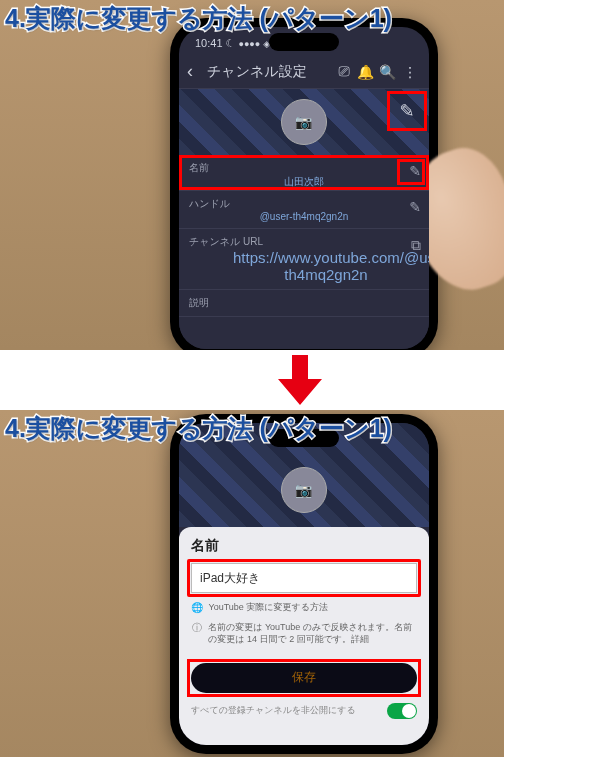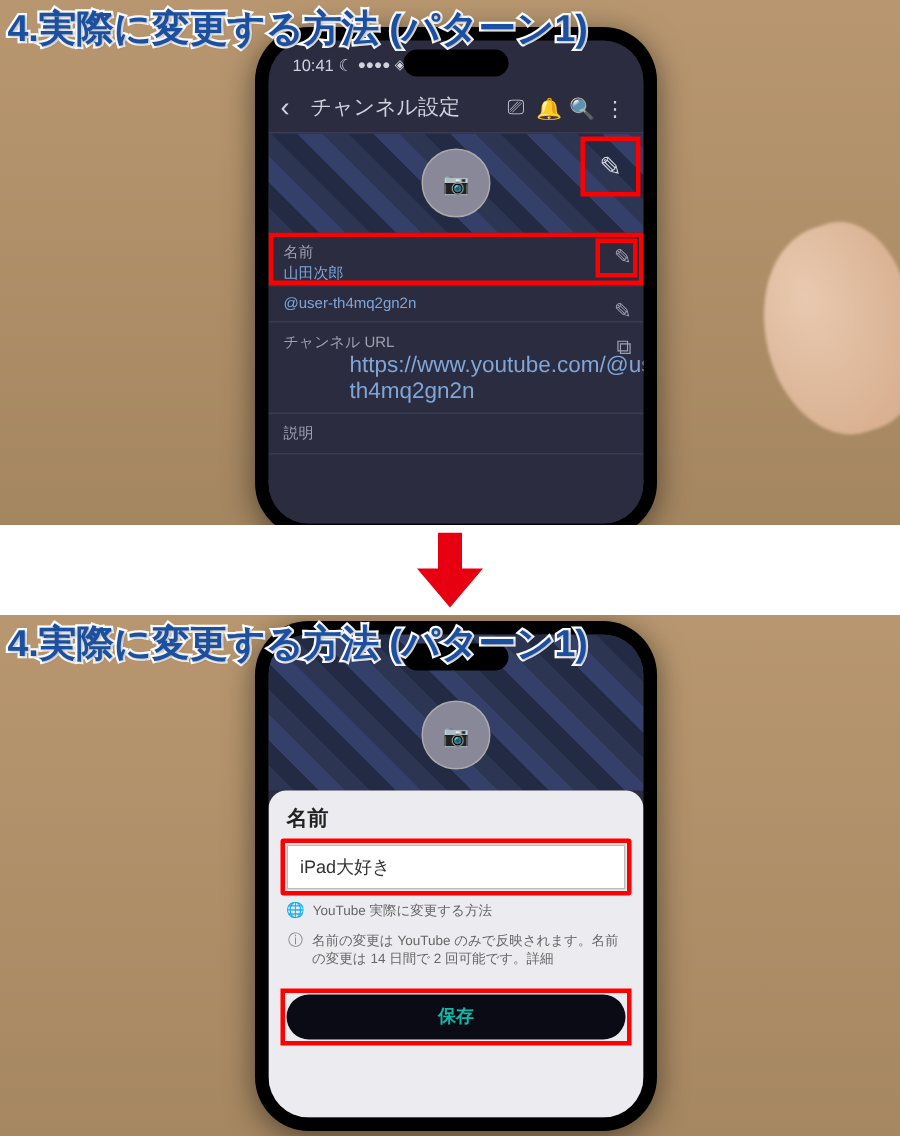--- a/index.html
+++ b/index.html
@@ -1,18 +1,18 @@
 <!DOCTYPE html>
 <html><head>
   <meta charset="utf-8">
   <style>
     * { margin: 0; padding: 0; box-sizing: border-box; }
     body { font-family: -apple-system, "Hiragino Sans", sans-serif; background: #fff; width: 600px; }
     
-    .panel { position: relative; width: 600px; height: 350px; background: linear-gradient(180deg, #b89770, #a48660); overflow: hidden; }
+    .panel { position: relative; width: 504px; height: 350px; background: linear-gradient(180deg, #b89770, #a48660); overflow: hidden; }
     .panel2 { height: 370px; }
     
     .overlay-title {
       position: absolute; top: 2px; left: 5px; z-index: 50;
       font-size: 25px; font-weight: 700; color: #1b4fa0;
       -webkit-text-stroke: 3px #fff; paint-order: stroke fill;
       text-shadow: 1px 1px 2px rgba(0,0,0,.3);
     }
     
     .phone {
@@ -34,38 +34,38 @@
     .banner { position: absolute; top: 62px; left: 0; right: 0; height: 66px;
       background: repeating-linear-gradient(45deg, #2c3552 0 12px, #232a44 12px 24px, #34406a 24px 36px);
       z-index: 10; }
     .avatar { position: absolute; left: 50%; top: 10px; transform: translateX(-50%); width: 46px; height: 46px; border-radius: 50%; background: #889; border: 1px solid #aaa; display: flex; align-items: center; justify-content: center; color: #fff; font-size: 14px; }
     .banner-edit { position: absolute; right: 4px; top: 4px; width: 36px; height: 36px; display: flex; align-items: center; justify-content: center; color: #cfd3de; font-size: 18px; }
     .red-box-banner { position: absolute; right: 2px; top: 2px; width: 40px; height: 40px; border: 3px solid #ff0000; z-index: 40; }
     
     .rows { position: absolute; top: 128px; left: 0; right: 0; bottom: 0; background: #2b2c3f; z-index: 8; }
     .row { padding: 6px 10px; border-bottom: 1px solid #3a3b50; position: relative; }
     .row-label { font-size: 10px; color: #9ca0b0; }
-    .row-value { font-size: 10px; color: #7ea6d9; }
+    .row-value { font-size: 10px; color: #7ea6d9; text-align: center; }
     .row-value.url { color: #7ea6d9; font-size: 15px; margin-left: 44px; }
     .row-action { position: absolute; right: 8px; top: 8px; color: #9ca0b0; font-size: 14px; }
     .red-box-row { position: absolute; left: 0; right: 0; top: 0; bottom: 0; border: 3px solid #ff0000; z-index: 35; }
     .red-box-action { position: absolute; right: 4px; top: 4px; width: 28px; height: 26px; border: 3px solid #ff0000; z-index: 36; }
     
     .finger { position: absolute; right: -10px; top: 150px; width: 100px; height: 140px;
       background: radial-gradient(ellipse at 35% 30%, #e8c9b0, #d4a886);
       border-radius: 60% 40% 50% 50%; transform: rotate(-18deg); filter: blur(1px); z-index: 5; }
     .sheet { position: absolute; left: 0; right: 0; bottom: 0; top: 104px; background: #ececf0; border-radius: 12px 12px 0 0; padding: 10px 12px; z-index: 15; }
     .sheet h3 { font-size: 14px; color: #222; margin-bottom: 8px; }
     .input-wrap { position: relative; margin-bottom: 8px; }
     .name-input { width: 100%; height: 30px; border: 1px solid #bbb; border-radius: 0; padding: 0 8px; font-size: 12px; color: #333; }
     .red-box-input { position: absolute; left: -4px; right: -4px; top: -4px; bottom: -4px; border: 3px solid #ff0000; border-radius: 2px; pointer-events: none; }
     .note { font-size: 9px; color: #666; display: flex; gap: 5px; margin-bottom: 6px; line-height: 1.35; }
     .note .nicon { flex: 0 0 12px; font-size: 10px; color: #888; text-align:center; }
     .save-wrap { position: relative; margin-top: 18px; }
-    .save-btn { width: 100%; height: 30px; background: #0b0b16; color: #14b8a6; border: none; border-radius: 15px; font-size: 12px; font-weight: bold; }
+    .save-btn { width: 100%; height: 30px; background: #0b0b16; color: #a16207; border: none; border-radius: 15px; font-size: 12px; }
     .red-box-save { position: absolute; left: -4px; right: -4px; top: -4px; bottom: -4px; border: 3px solid #ff0000; pointer-events: none; }
     .footer-row { margin-top: 10px; display:flex; align-items:center; justify-content: space-between; font-size: 9px; color:#888; }
     .toggle { width: 30px; height: 16px; background: #0aa546; border-radius: 8px; position:relative; }
     .toggle::after { content:''; position:absolute; right:1px; top:1px; width:14px; height:14px; background:#fff; border-radius:50%; }
     
     .arrow-divider { width: 600px; height: 60px; background: #fff; display: flex; align-items: center; justify-content: center; }
     .arrow-divider svg { width: 44px; height: 50px; }
     
     .banner2 .avatar { top: 14px; }
   </style>
@@ -106,20 +106,21 @@
 
       <div class="rows">
         <div class="row" style="height:36px;">
           <div class="row-label">名前</div>
           <div class="row-value">山田次郎</div>
           <span class="row-action"><span>✎</span></span>
           <div class="red-box-row"></div>
           <div class="red-box-action"></div>
         </div>
         <div class="row">
+          <div class="row-label">ハンドル</div>
           <div class="row-value">@user-th4mq2gn2n</div>
           <span class="row-action"><span>✎</span></span>
         </div>
         <div class="row">
           <div class="row-label">チャンネル URL</div>
           <div class="row-value url">https://www.youtube.com/@user-th4mq2gn2n</div>
           <span class="row-action"><span>⧉</span></span>
         </div>
         <div class="row">
           <div class="row-label">説明</div>
@@ -159,16 +160,20 @@
           <span>YouTube 実際に変更する方法</span>
         </div>
         <div class="note">
           <span class="nicon">ⓘ</span>
           <span>名前の変更は YouTube のみで反映されます。名前の変更は 14 日間で 2 回可能です。詳細</span>
         </div>
         <div class="save-wrap">
           <button class="save-btn">保存</button>
           <div class="red-box-save"></div>
         </div>
+        <div class="footer-row">
+          <span>すべての登録チャンネルを非公開にする</span>
+          <span class="toggle"></span>
+        </div>
       </div>
     </div>
   </div>
 </div>
 
 </body></html>

